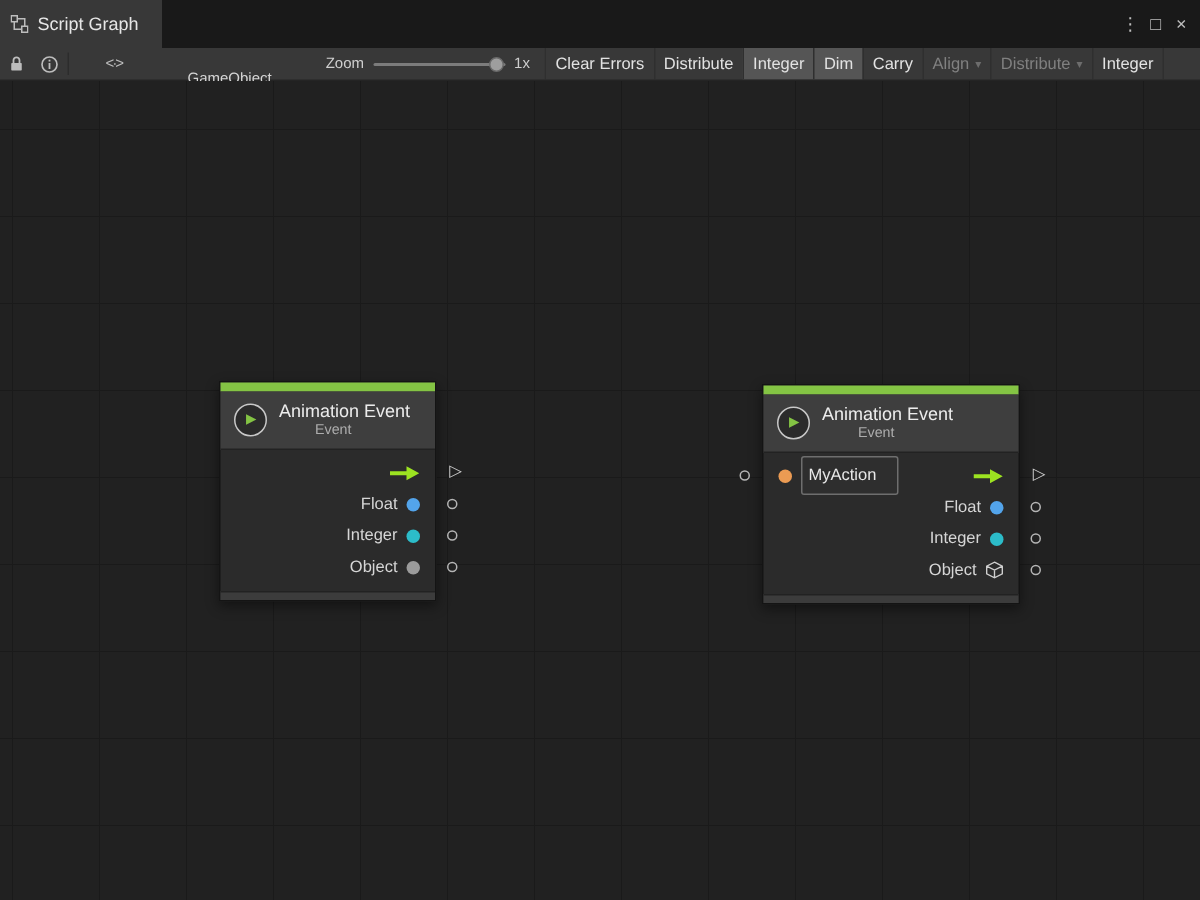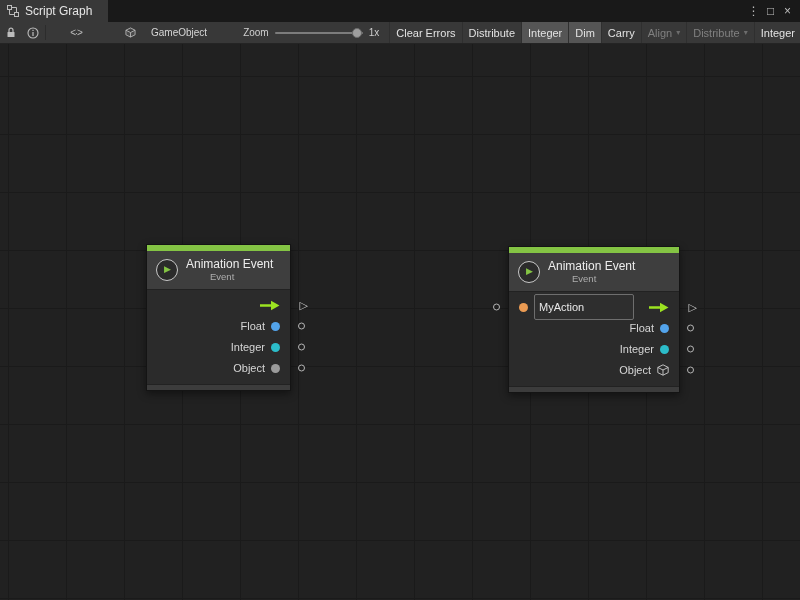--- a/index.html
+++ b/index.html
@@ -6,21 +6,21 @@
   html, body { width: 800px; height: 600px; overflow: hidden; }
   body {
     font-family: "Liberation Sans", sans-serif;
     background: #212121;
     color: #dcdcdc;
     user-select: none;
   }
 
   
   .titlebar {
-    height: 22px;
+    height: 32px;
     background: #191919;
     display: flex;
     align-items: stretch;
     gap: 12px;
   }
   .tab {
     display: flex;
     align-items: center;
     gap: 6px;
     background: #383838;
@@ -64,20 +64,21 @@
   .tb-sep { width: 1px; background: #2c2c2c; margin: 3px 1px; }
   .code-icon-text { font-size: 10px; color: #bdbdbd; letter-spacing: -1px; }
   .gameobject {
     display: flex;
     align-items: center;
     gap: 15px;
     margin-left: 30px;
     padding: 0 8px;
     font-size: 10px;
     color: #d6d6d6;
+    flex-direction: column;
   }
   .zoom-area {
     display: flex;
     align-items: center;
     gap: 6px;
     margin-left: 22px;
     padding: 0 6px;
     font-size: 10px;
     color: #cfcfcf;
   }
@@ -173,21 +174,21 @@
     right: -18px; top: 50%;
     transform: translateY(-50%);
     color: #cfcfcf;
     font-size: 11px;
     line-height: 1;
     cursor: pointer;
   }
   .flow-arrow { display: block; }
   .spacer { flex: 1; }
   .action-input {
-    width: 100px; height: 17px;
+    width: 65px; height: 17px;
     background: #2e2e2e;
     border: 1px solid #6e6e6e;
     border-radius: 2px;
     color: #e8e8e8;
     font-size: 11px;
     padding: 12px 4px;
     margin-left: 6px;
     font-family: "Liberation Sans", sans-serif;
     outline: none;
   }

